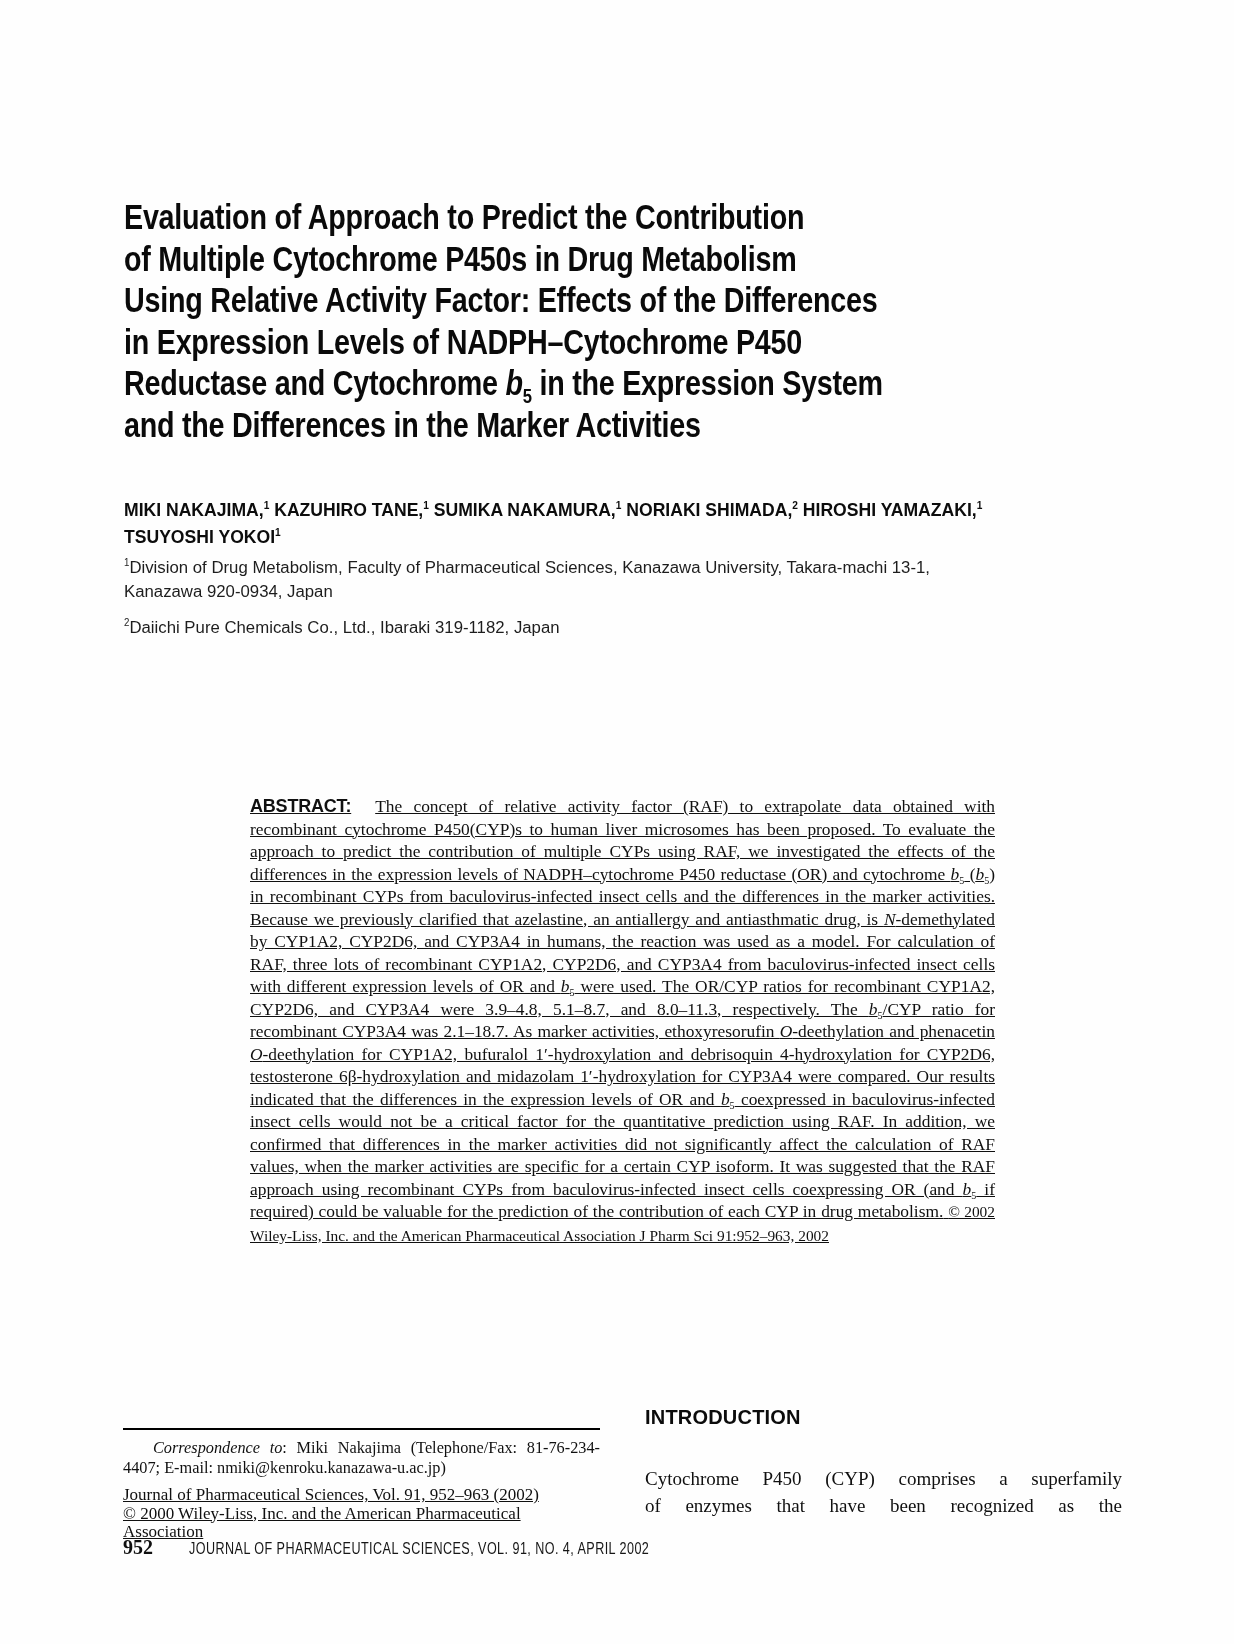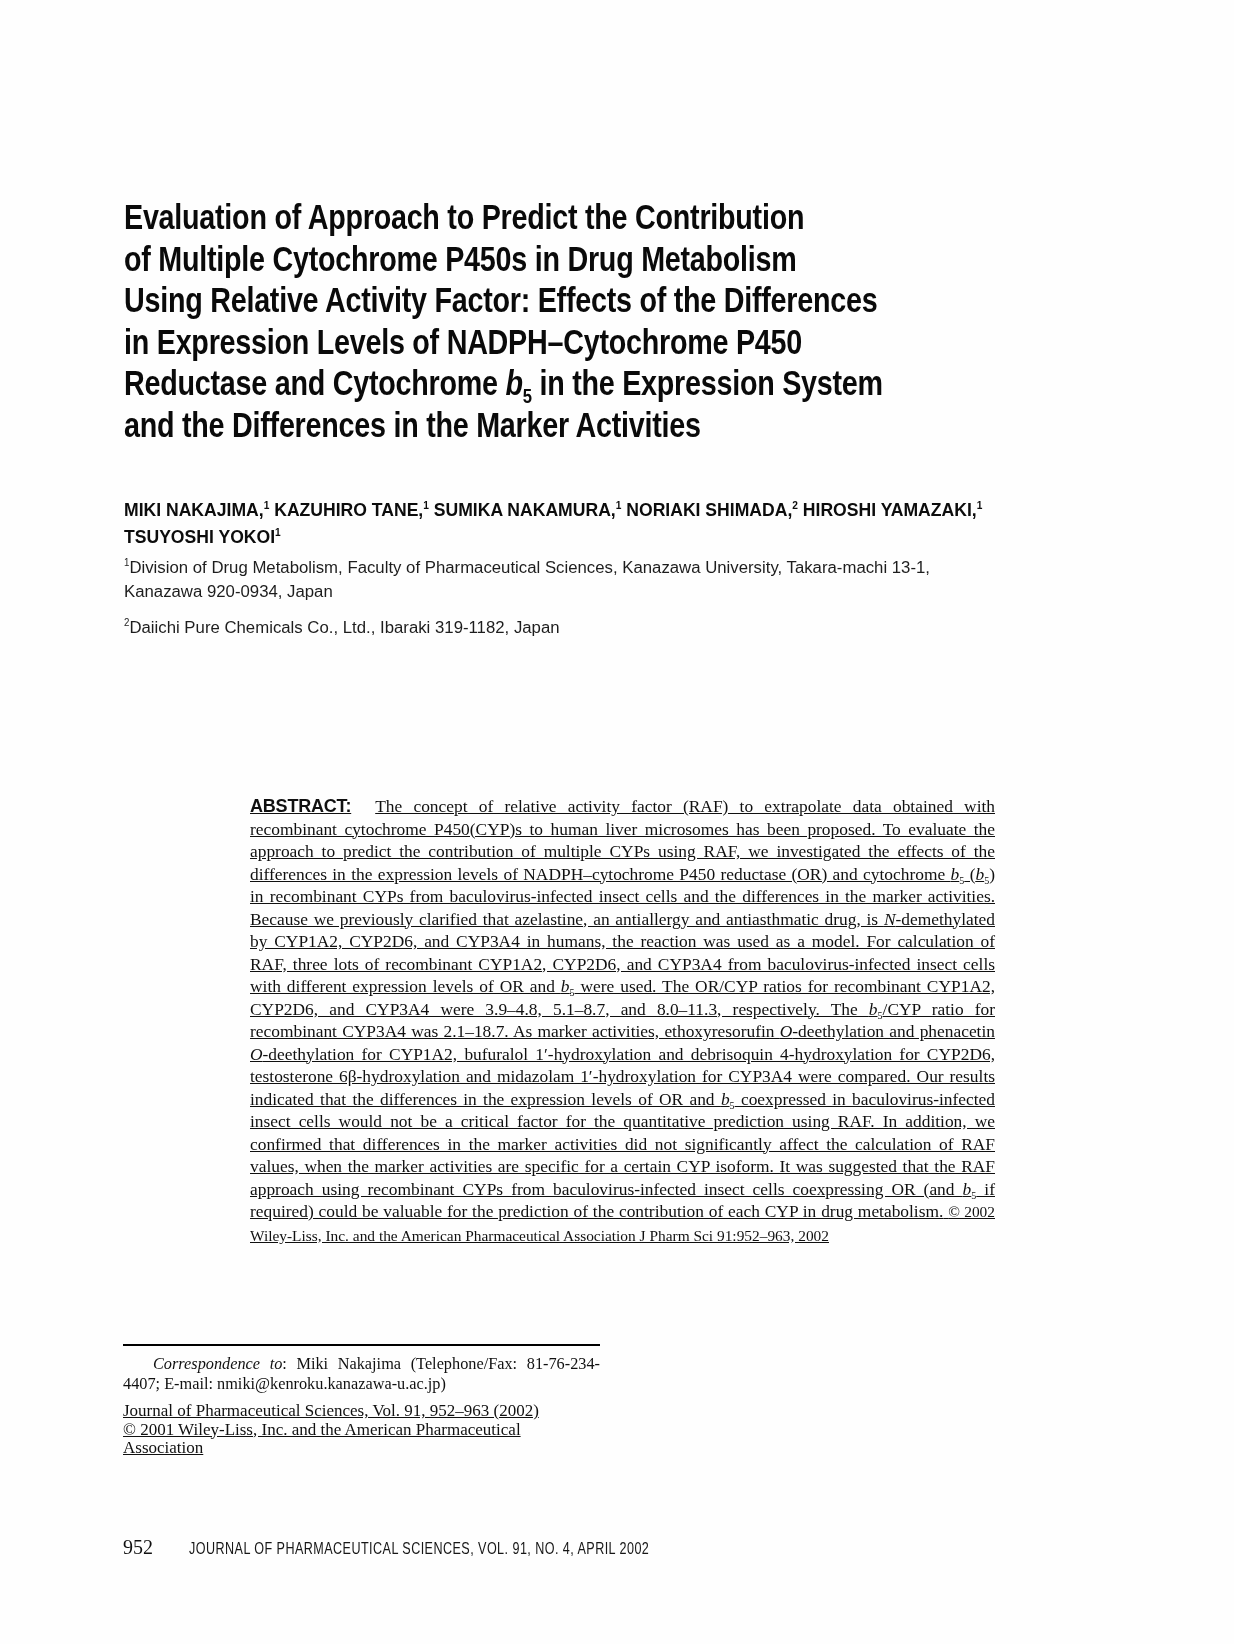--- a/index.html
+++ b/index.html
@@ -63,21 +63,21 @@
   .abstract p.abs-body { margin:0;text-decoration:underline; }
   .abs-label {
     font-family:"Liberation Sans","DejaVu Sans",sans-serif;
     font-weight:700; font-size:18px; letter-spacing:-0.2px;
     margin-right:24px;
   }
   .fine { font-size:15.4px; }
   .keywords { margin:0; text-align:justify; text-align-last:justify; }
   .keywords b { margin-right:14px; }
 
-  .footnote { position:absolute; left:123px; top:1344px; width:477px; }
+  .footnote { position:absolute; left:123px; top:1428px; width:477px; }
   .rule { border-top:2px solid #000; width:477px; height:0; }
   .corr {
     margin:8px 0 0 0;
     font-size:16.3px; line-height:19.5px;
     text-indent:30px; text-align:justify;
   }
   .jcredit { margin:9px 0 4px 0; font-size:17px; line-height:18.5px;text-decoration:underline; }
 
   .intro { position:absolute; left:645px; top:1406px; width:477px; }
   .intro h2 {
@@ -86,21 +86,21 @@
     font-weight:700; font-size:20px; letter-spacing:0.2px;
     color:#0b0b0b;
   }
   .intro p {
     margin:0;
     font-size:19px; line-height:27px;
     text-align:justify; text-align-last:justify;
   }
 
   .footer { position:absolute; left:123px; top:1536px; width:1050px; white-space:nowrap; }
-  .pagenum { font-weight:400; font-size:20px;text-align:right; }
+  .pagenum { font-weight:700; font-size:20px;text-align:right; }
   .finfo {
     display:inline-block; margin-left:36px;
     font-family:"Liberation Sans","DejaVu Sans",sans-serif;
     font-size:17px; letter-spacing:0.6px;
     color:#161616;
     transform:scaleX(0.74); transform-origin:0 0;
     vertical-align:baseline;
   }
 </style>
 </head>
@@ -123,22 +123,26 @@
       <span class="abs-label">ABSTRACT:</span><span>The concept of relative activity factor (RAF) to extrapolate data obtained with recombinant cytochrome P450(CYP)s to human liver microsomes has been proposed. To evaluate the approach to predict the contribution of multiple CYPs using RAF, we investigated the effects of the differences in the expression levels of NADPH–cytochrome P450 reductase (OR) and cytochrome <i>b</i><sub>5</sub> (<i>b</i><sub>5</sub>) in recombinant CYPs from baculovirus-infected insect cells and the differences in the marker activities. Because we previously clarified that azelastine, an antiallergy and antiasthmatic drug, is <i>N</i>-demethylated by CYP1A2, CYP2D6, and CYP3A4 in humans, the reaction was used as a model. For calculation of RAF, three lots of recombinant CYP1A2, CYP2D6, and CYP3A4 from baculovirus-infected insect cells with different expression levels of OR and <i>b</i><sub>5</sub> were used. The OR/CYP ratios for recombinant CYP1A2, CYP2D6, and CYP3A4 were 3.9–4.8, 5.1–8.7, and 8.0–11.3, respectively. The <i>b</i><sub>5</sub>/CYP ratio for recombinant CYP3A4 was 2.1–18.7. As marker activities, ethoxyresorufin <i>O</i>-deethylation and phenacetin <i>O</i>-deethylation for CYP1A2, bufuralol 1′-hydroxylation and debrisoquin 4-hydroxylation for CYP2D6, testosterone 6β-hydroxylation and midazolam 1′-hydroxylation for CYP3A4 were compared. Our results indicated that the differences in the expression levels of OR and <i>b</i><sub>5</sub> coexpressed in baculovirus-infected insect cells would not be a critical factor for the quantitative prediction using RAF. In addition, we confirmed that differences in the marker activities did not significantly affect the calculation of RAF values, when the marker activities are specific for a certain CYP isoform. It was suggested that the RAF approach using recombinant CYPs from baculovirus-infected insect cells coexpressing OR (and <i>b</i><sub>5</sub> if required) could be valuable for the prediction of the contribution of each CYP in drug metabolism.</span>
       <span class="fine">© 2002 Wiley-Liss, Inc. and the American Pharmaceutical Association J Pharm Sci 91:952–963, 2002</span>
     </p>
   </div>
 
   <div class="footnote">
     <div class="rule"></div>
     <p class="corr"><i>Correspondence to</i>: Miki Nakajima (Telephone/Fax: 81-76-234-4407; E-mail: nmiki@kenroku.kanazawa-u.ac.jp)</p>
     <p class="jcredit">
       <span>Journal of Pharmaceutical Sciences, Vol. 91, 952–963 (2002)</span><br>
-      <span>© 2001 Wiley-Liss, Inc. and the American Pharmaceutical Association</span>
+      <span>© 2000 Wiley-Liss, Inc. and the American Pharmaceutical Association</span>
     </p>
   </div>
 
+  <div class="intro">
+    <h2>INTRODUCTION</h2>
+    <p>Cytochrome P450 (CYP) comprises a superfamily<br>of enzymes that have been recognized as the</p>
+  </div>
 
   <div class="footer">
     <span class="pagenum">952</span><span class="finfo">JOURNAL OF PHARMACEUTICAL SCIENCES, VOL. 91, NO. 4, APRIL 2002</span>
   </div>
 
 </div>
 
 </body></html>

